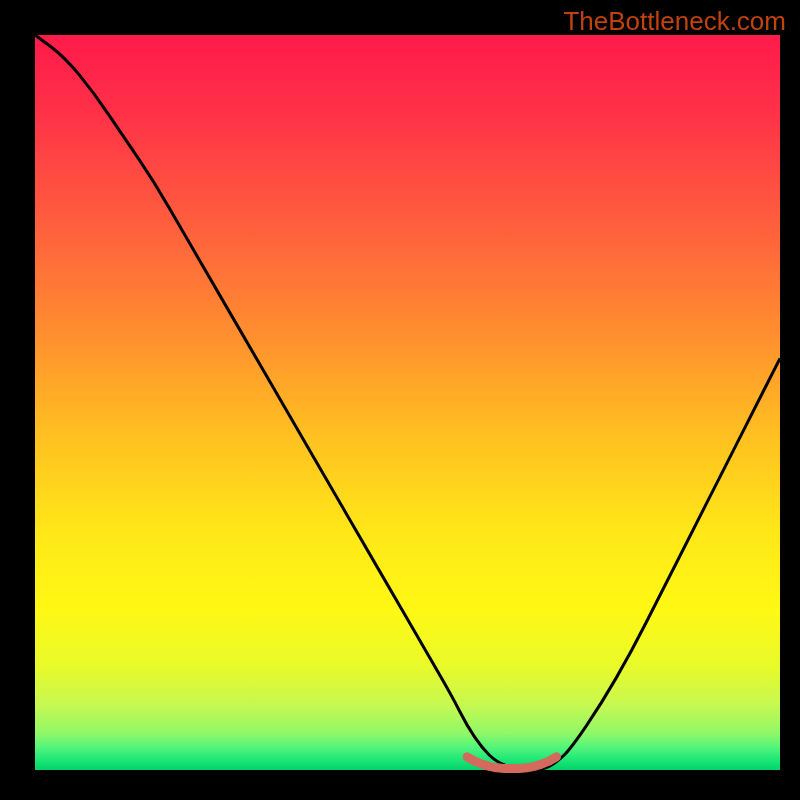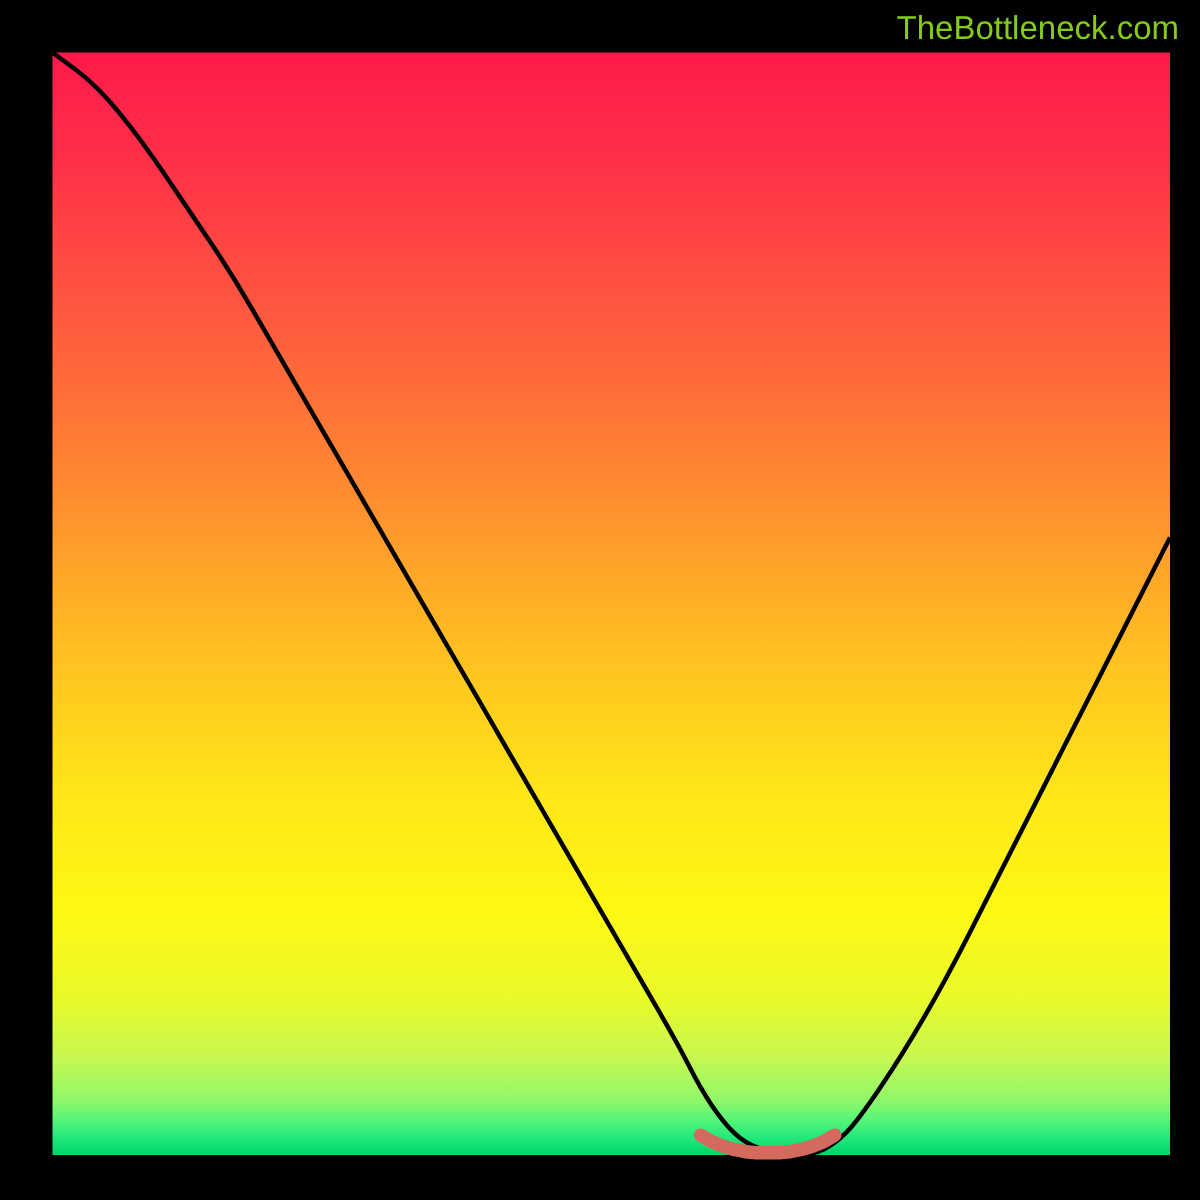--- a/index.html
+++ b/index.html
@@ -13,22 +13,22 @@
   }
   .wrap {
     position: relative;
     width: 800px;
     height: 800px;
   }
   .watermark {
     position: absolute;
     top: 6px;
     right: 14px;
-    color: #84cc16;
-    font-size: 22px;
+    color: #c2410c;
+    font-size: 26px;
     font-weight: 500;
     z-index: 10;
   }
   svg {
     position: absolute;
     top: 0;
     left: 0;
   }
 </style>
 </head>

